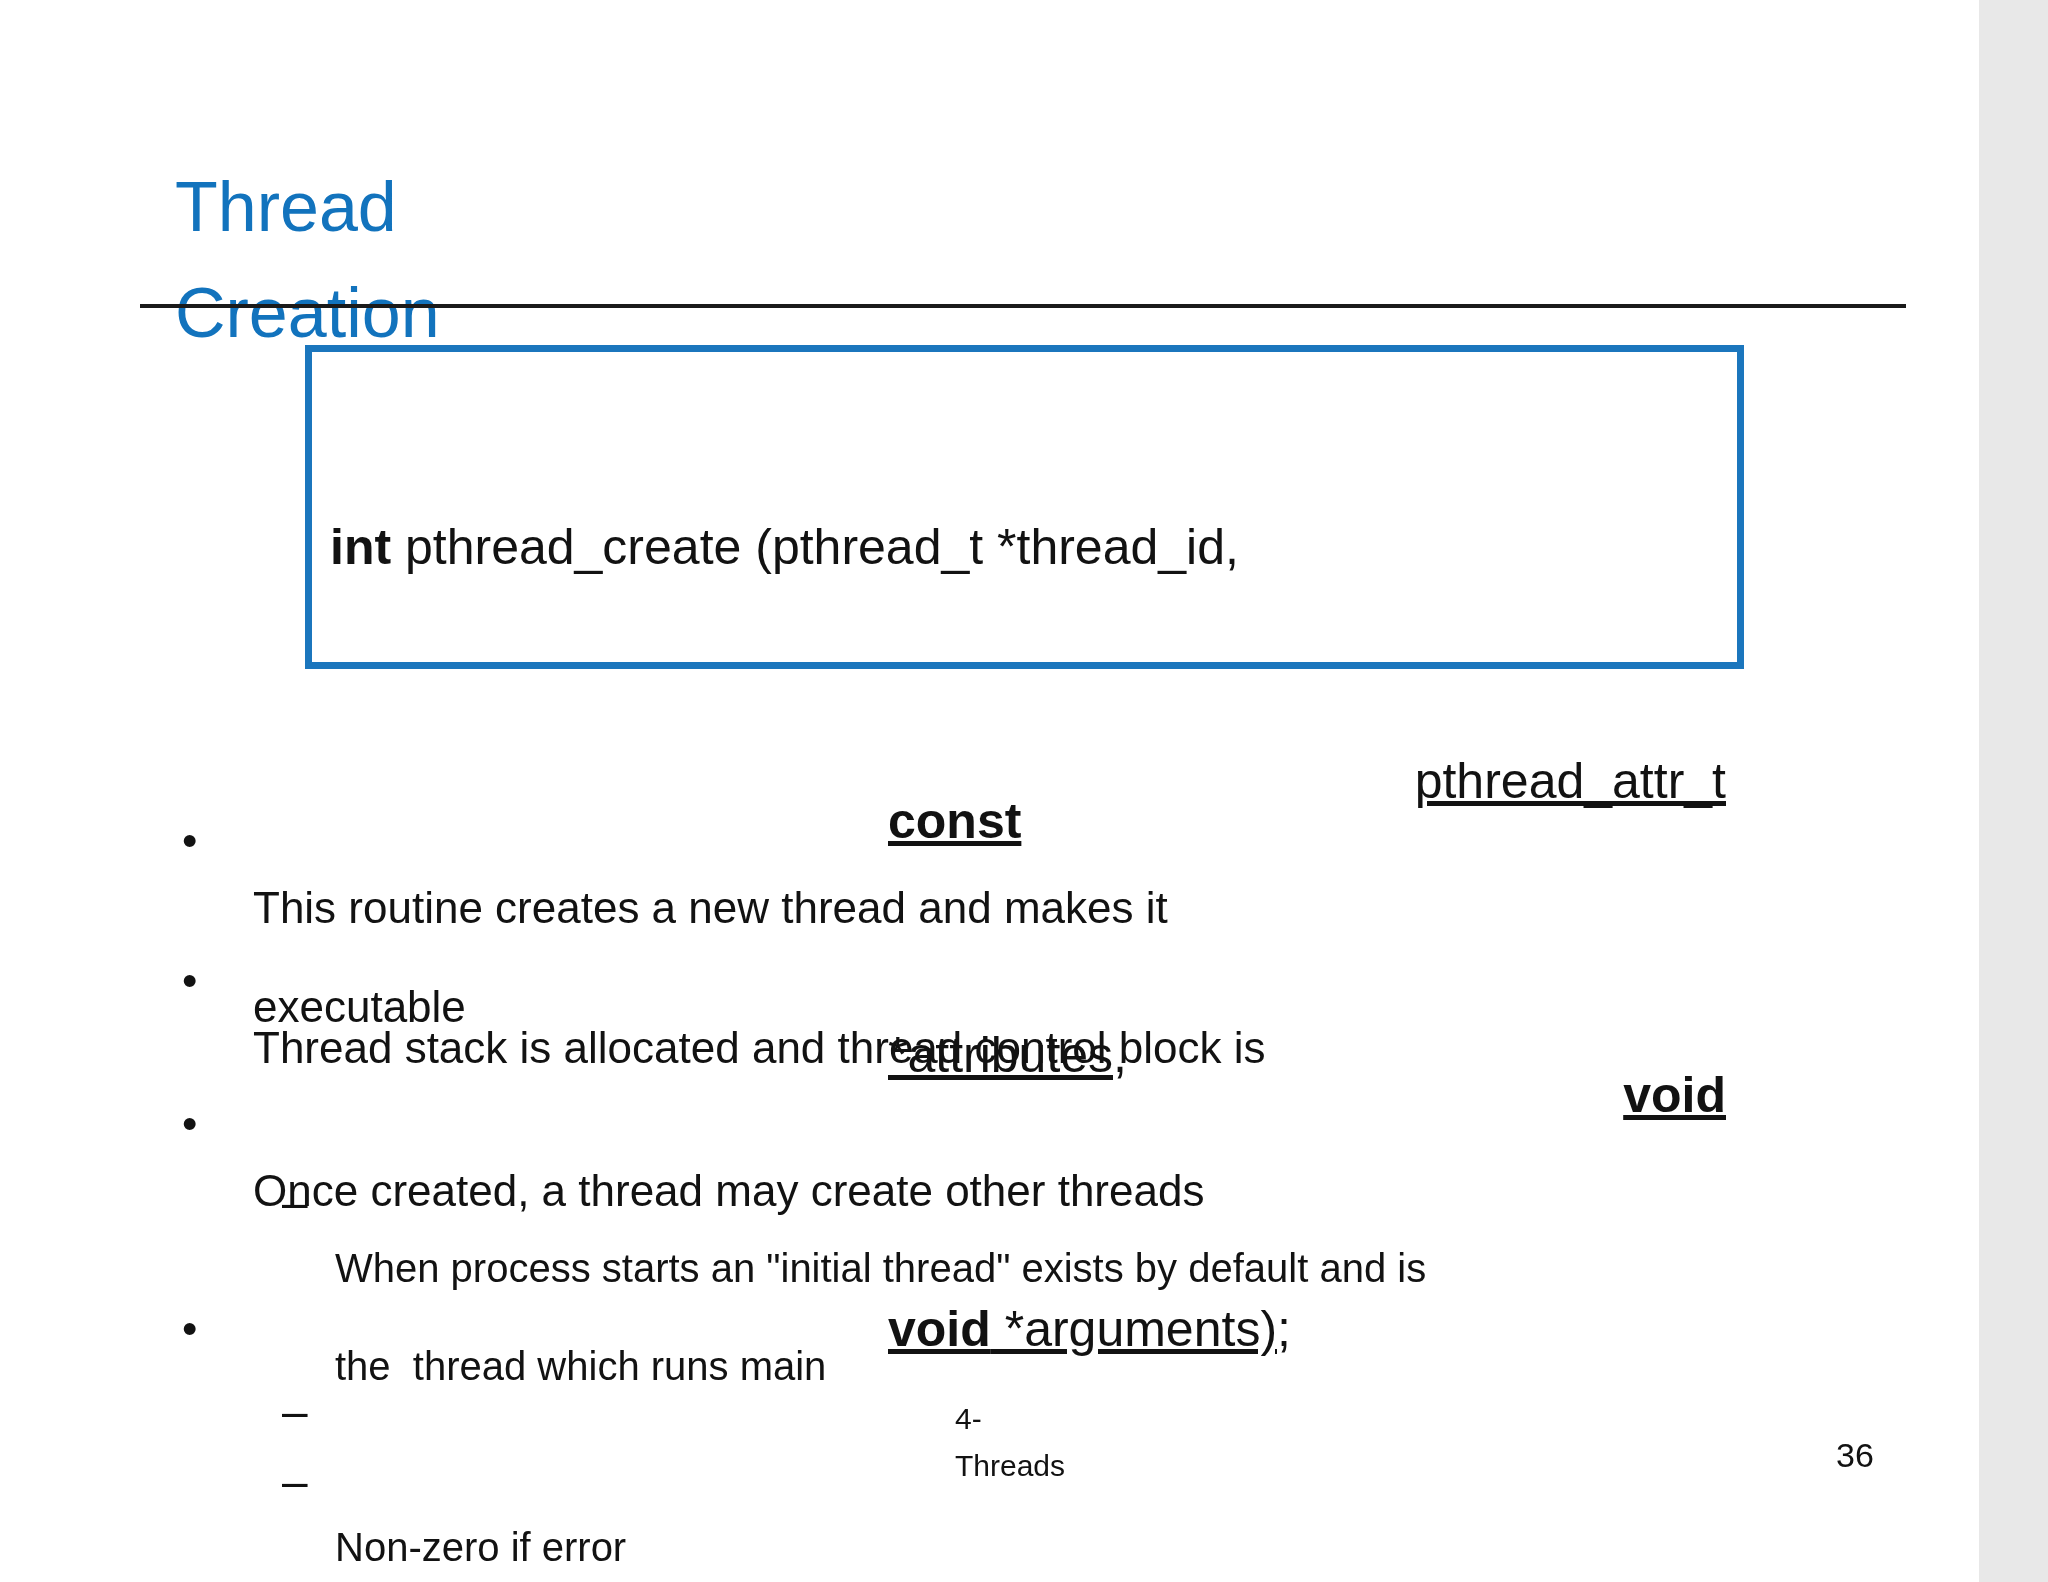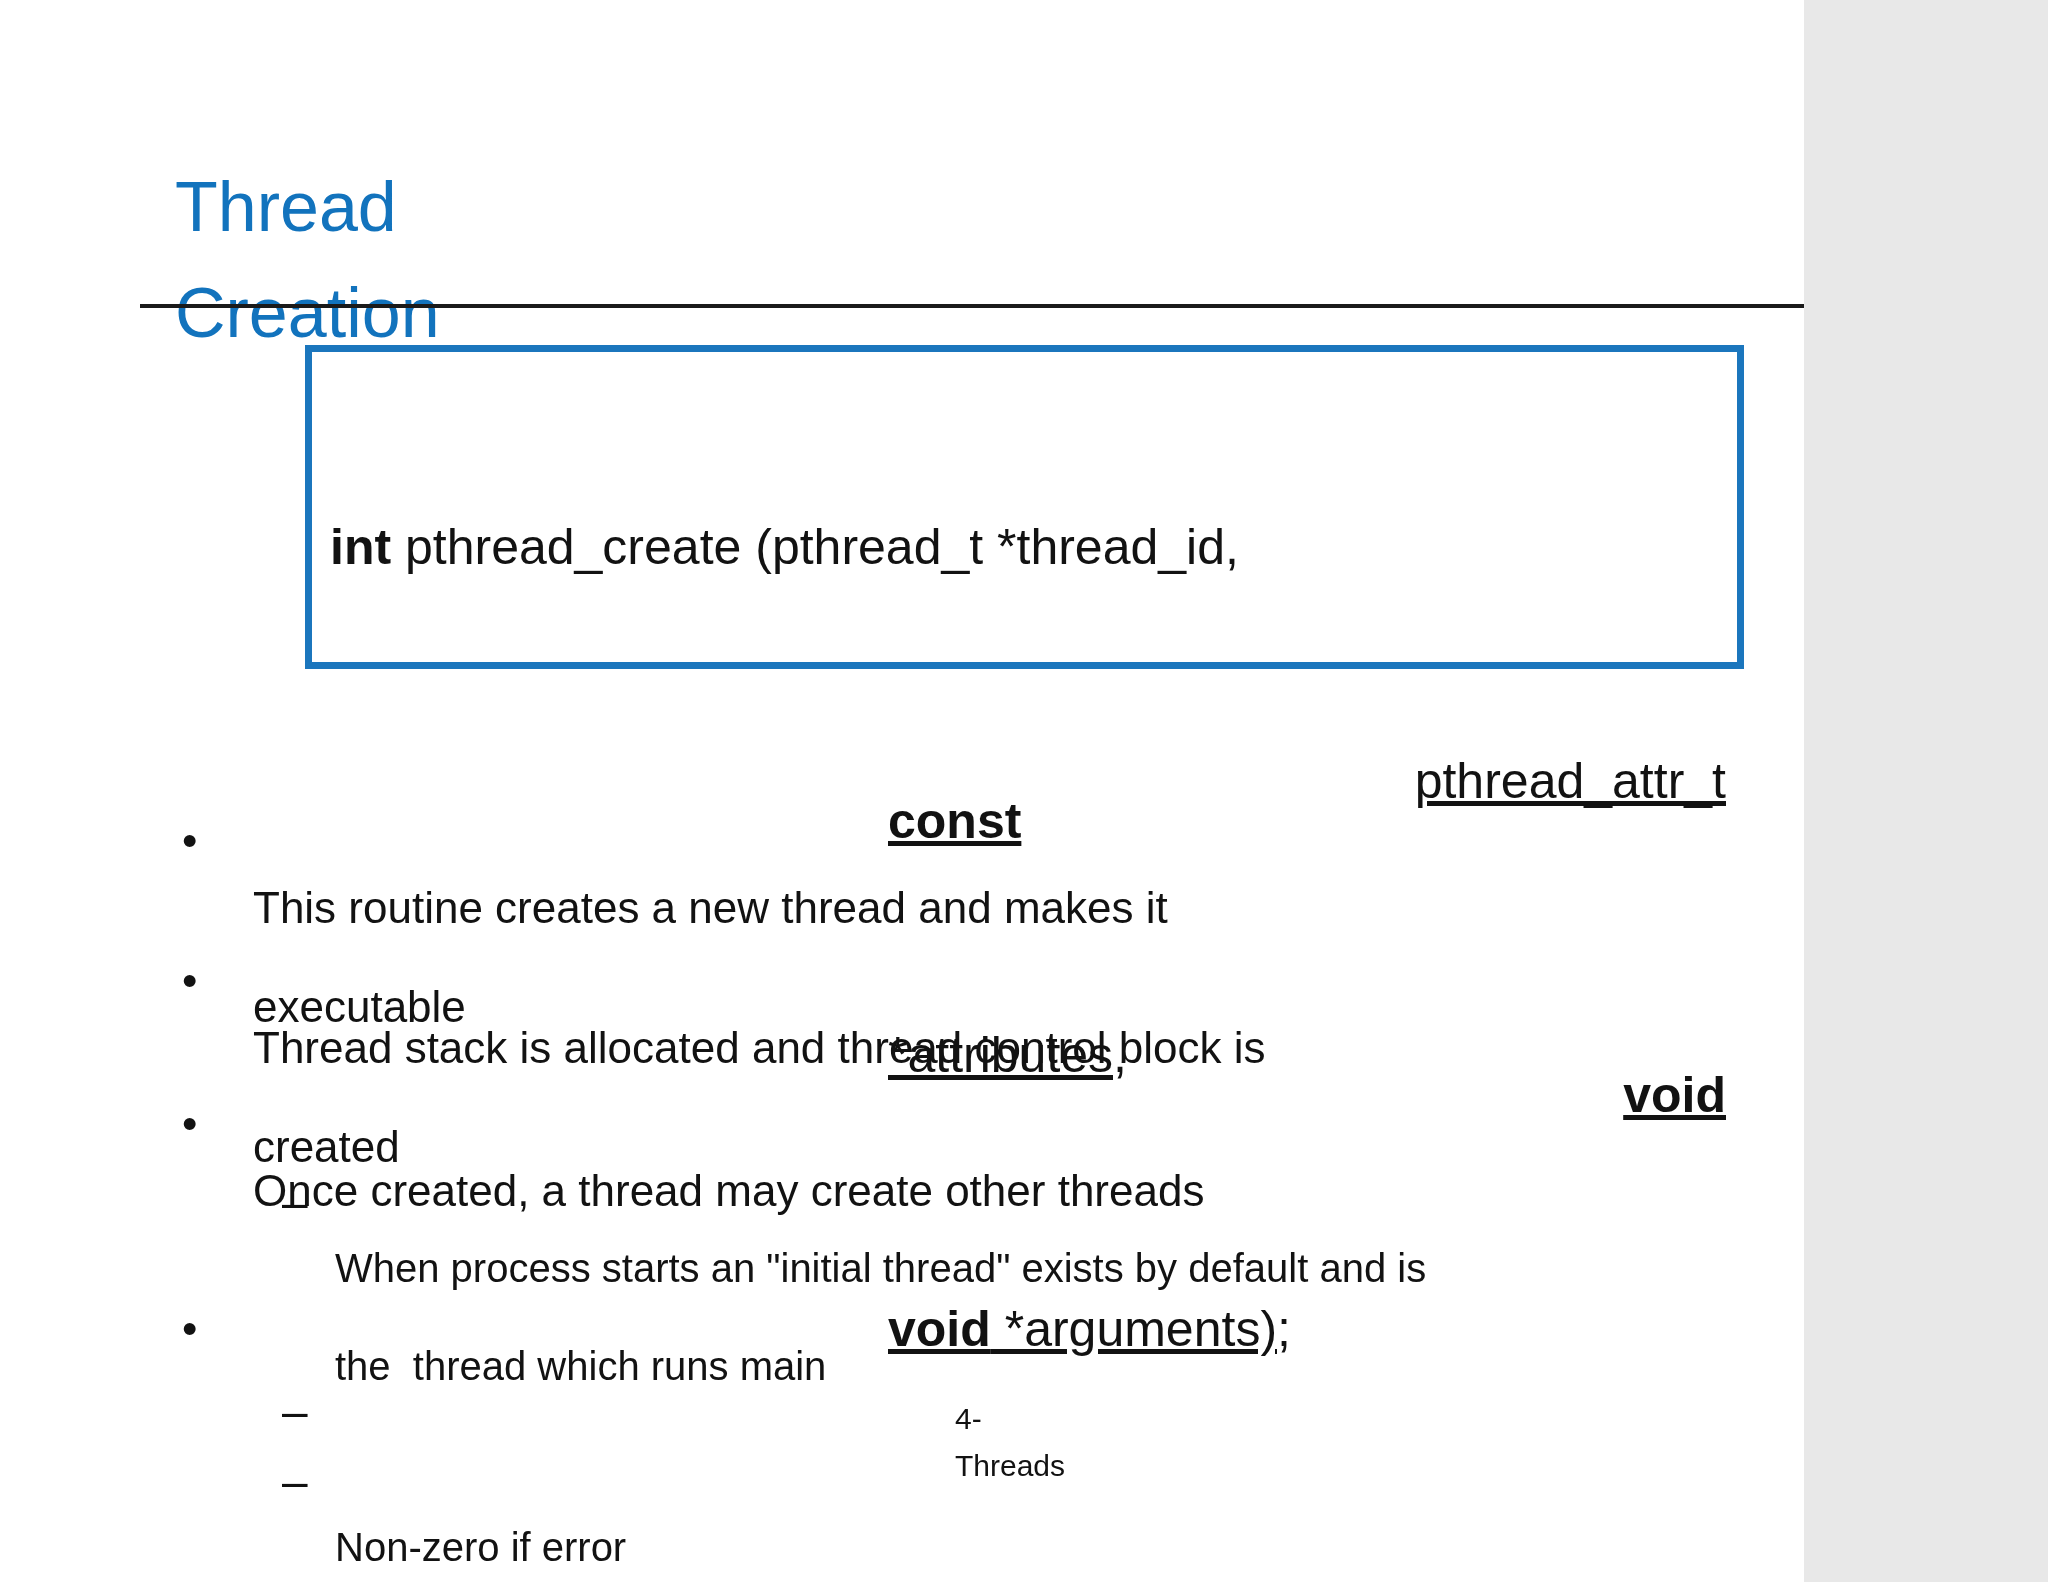--- a/index.html
+++ b/index.html
@@ -1,18 +1,18 @@
 <!DOCTYPE html>
 <html><head>
 <meta charset="utf-8">
 <style>
   html, body { margin: 0; padding: 0; background: #e8e8e8; }
   .slide {
     position: relative;
-    width: 1804px;
+    width: 1979px;
     height: 1582px;
     background: #ffffff;
     font-family: "Liberation Sans", sans-serif;
     color: #121212;
     overflow: hidden;
   }
   
   .title-line {
     position: absolute;
     left: 175px;
@@ -126,21 +126,20 @@
 
   <div class="bullet-row" style="top:822px">
     <span class="marker">•</span>
     <span class="btext">This routine creates a new thread and makes it</span>
     <span class="btext">executable</span>
   </div>
 
   <div class="bullet-row" style="top:962px">
     <span class="marker">•</span>
     <span class="btext">Thread stack is allocated and thread control block is</span>
-    <span class="btext">created</span>
   </div>
 
   <div class="bullet-row" style="top:1105px">
     <span class="marker">•</span>
     <span class="btext">Once created, a thread may create other threads</span>
   </div>
 
   <div class="sub-row" style="top:1183px">
     <span class="marker">–</span>
     <span class="btext">When process starts an "initial thread" exists by default and is</span>

